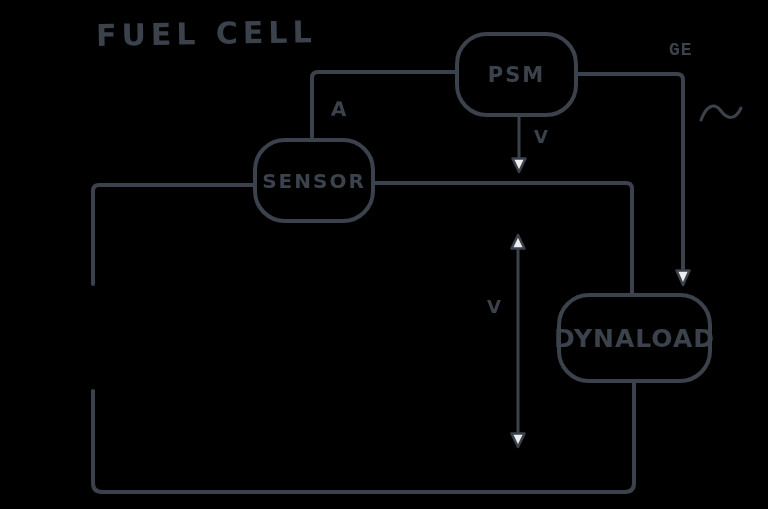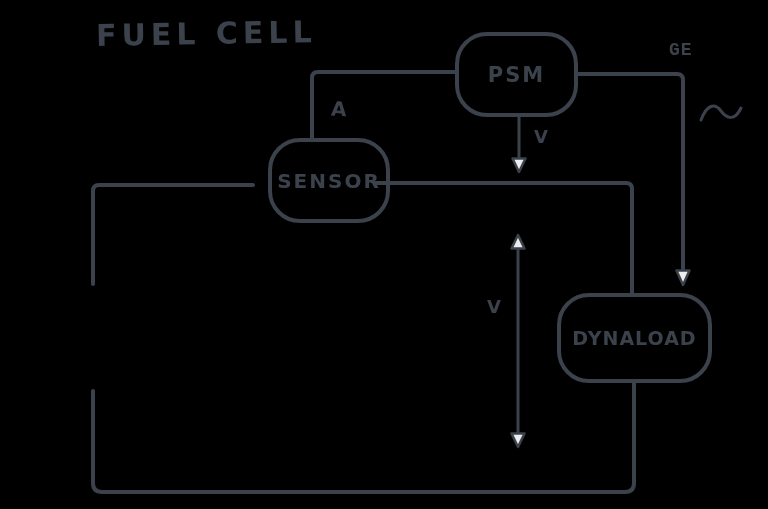--- a/index.html
+++ b/index.html
@@ -23,23 +23,23 @@
     position:absolute;
     border:4px solid var(--stroke);
     border-radius:32px;
     display:flex;align-items:center;justify-content:center;
     color:var(--stroke);
     font-weight:bold;
     letter-spacing:2px;
     box-sizing:border-box;
   }
   .node-psm{left:455px;top:32px;width:123px;height:85px;font-size:21px;}
-  .node-sensor{left:268px;top:138px;width:122px;height:85px;font-size:20px;}
+  .node-sensor{left:253px;top:138px;width:122px;height:85px;font-size:20px;}
   .node-cell{left:21px;top:284px;width:152px;height:107px;font-size:23px;}
-  .node-dynaload{left:557px;top:293px;width:155px;height:90px;font-size:19px;letter-spacing:1px;}
+  .node-dynaload{left:557px;top:293px;width:155px;height:90px;font-size:25px;letter-spacing:1px;}
   .title{
     position:absolute;left:96px;top:16px;
     color:var(--stroke);
     font-size:30px;font-weight:bold;letter-spacing:5px;
     transform:rotate(-1deg);
   }
   .annot{
     position:absolute;
     color:var(--stroke);
     font-size:18px;font-weight:bold;letter-spacing:1px;

